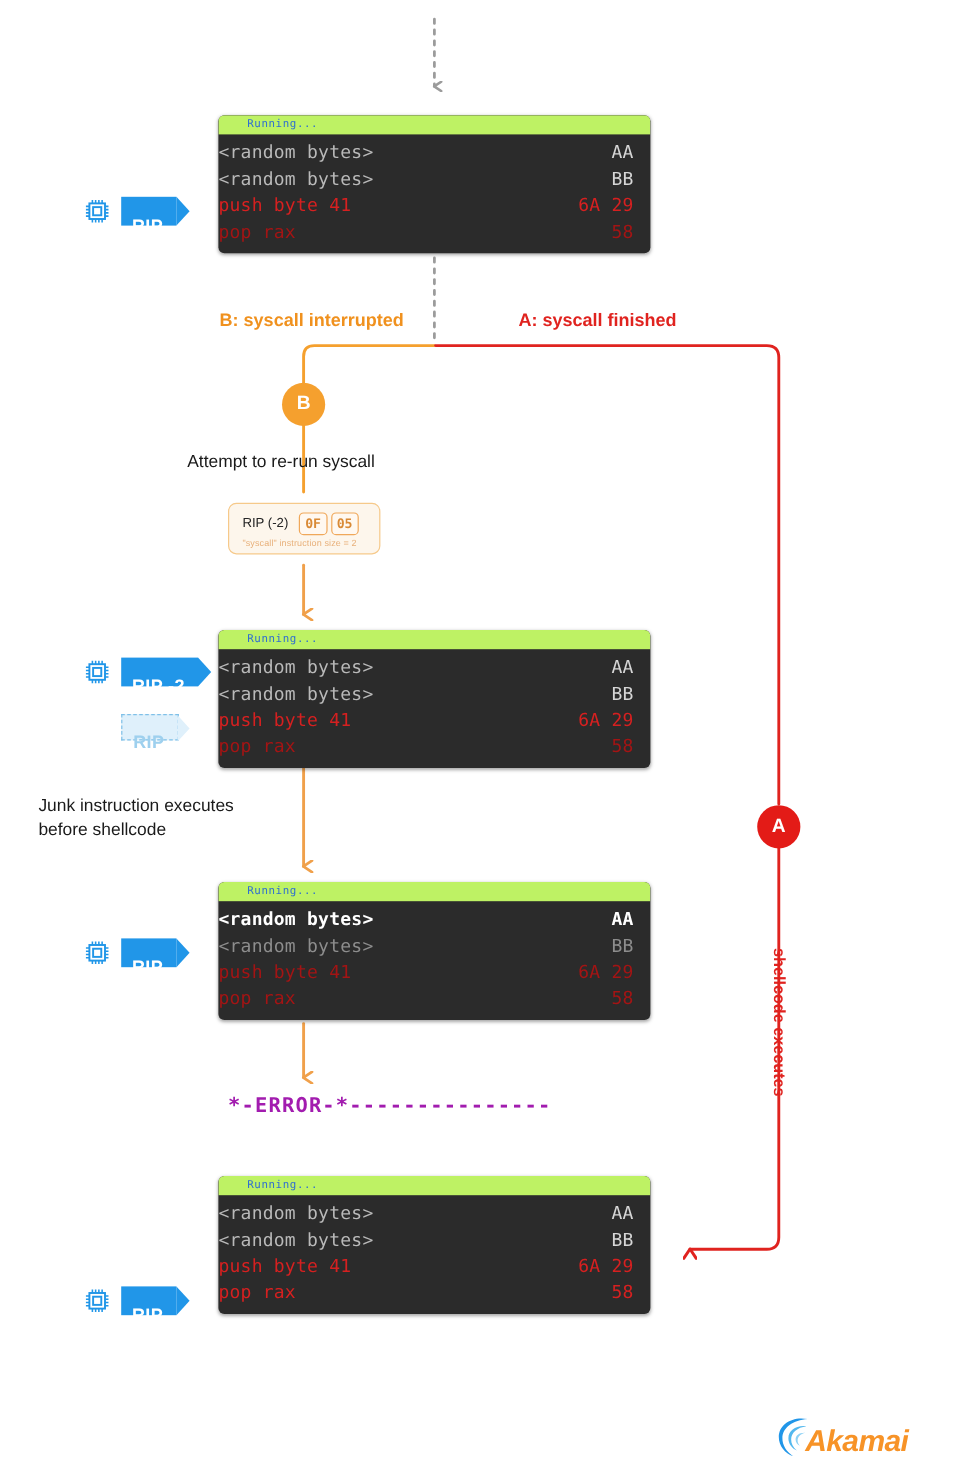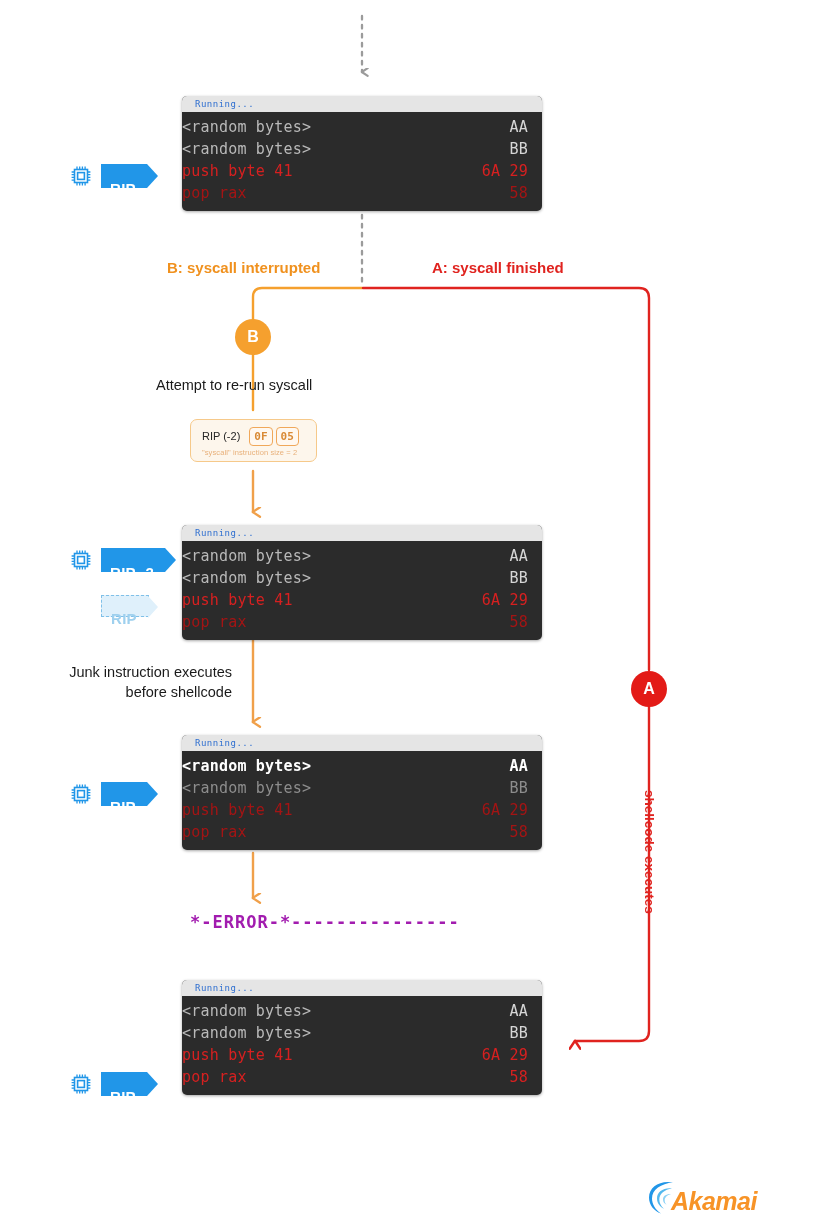--- a/index.html
+++ b/index.html
@@ -10,22 +10,22 @@
   }
   .abs{position:absolute;}
 
   
   .term{
     position:absolute;width:360px;background:#2b2b2b;
     border-radius:5px;overflow:hidden;
     box-shadow:0 1px 3px rgba(0,0,0,.35);
   }
   .term-head{
-    height:16px;background:#e5e5e5;
-    display:flex;align-items:center;padding-left:13px;
+    height:16px;background:#bef264;
+    display:flex;align-items:center;padding-left:24px;
   }
   .term-head span{
     font-family:"DejaVu Sans Mono", monospace;
     font-size:9px;color:#2f6fd0;letter-spacing:.5px;line-height:1;
   }
   .term-body{padding:4px 0 7px 0;}
   .trow{
     display:flex;justify-content:space-between;align-items:center;
     padding:0 14px 0 0;height:22px;
     font-family:"DejaVu Sans Mono", monospace;
@@ -207,21 +207,21 @@
       <path d="M7,17.5 L7,20.4 M9.7,17.5 L9.7,20.4 M12.4,17.5 L12.4,20.4 M15.1,17.5 L15.1,20.4"></path>
       <path d="M4.5,7 L1.6,7 M4.5,9.7 L1.6,9.7 M4.5,12.4 L1.6,12.4 M4.5,15.1 L1.6,15.1"></path>
       <path d="M17.5,7 L20.4,7 M17.5,9.7 L20.4,9.7 M17.5,12.4 L20.4,12.4 M17.5,15.1 L20.4,15.1"></path>
     </g>
   </svg>
   <div class="rip-badge">
     <span>RIP</span>
   </div>
 </div>
 
-<div class="lbl lbl-b orange" style="left:167px;top:258px;">B: syscall interrupted</div>
+<div class="lbl lbl-b orange" style="left:183px;top:258px;">B: syscall interrupted</div>
 <div class="lbl lbl-b red" style="left:432px;top:258px;">A: syscall finished</div>
 
 <div class="circ o" style="left:235px;top:319px;">B</div>
 <div class="circ r" style="left:631px;top:671px;">A</div>
 
 <div class="vtext" style="left:657px;top:790px;">shellcode executes</div>
 
 <div class="lbl" style="left:156px;top:376px;">Attempt to re-run syscall</div>
 
 <div class="rip2box" style="left:190px;top:419px;width:127px;">
@@ -272,21 +272,21 @@
     <span>RIP -2</span>
   </div>
 </div>
 
 <div class="rip-marker" style="left:101px;top:593px;">
   <div class="rip-badge ghost">
     <span>RIP</span>
   </div>
 </div>
 
-<div class="lbl" style="left:32px;top:663px;width:200px;text-align:right;">
+<div class="lbl" style="left:32px;top:663px;width:200px;text-align:left;">
   <div>Junk instruction executes</div>
   <div>before shellcode</div>
 </div>
 
 <div class="term" style="left:182px;top:735px;">
   <div class="term-head">
     <span>Running...</span>
   </div>
   <div class="term-body">
     <div class="trow">

